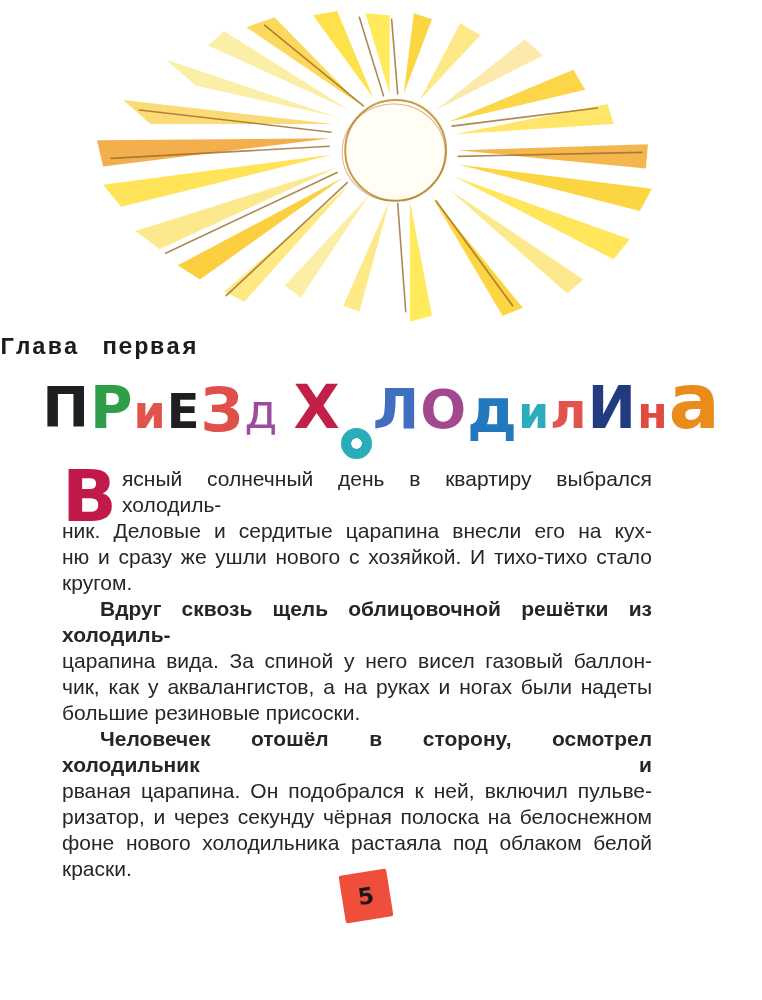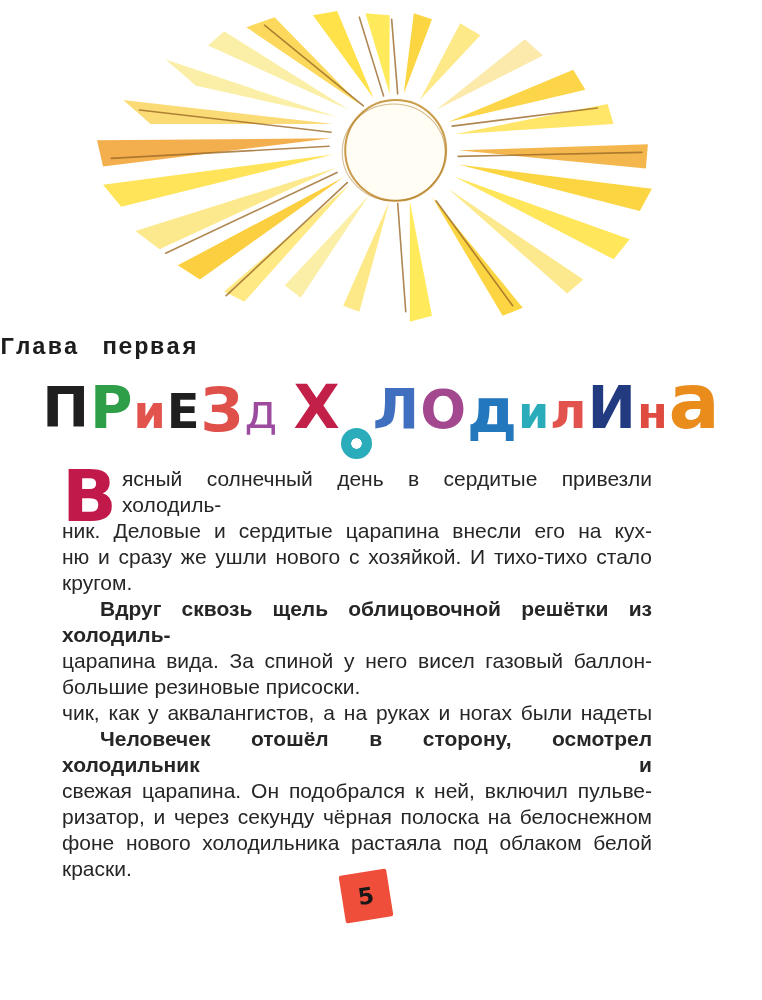--- a/index.html
+++ b/index.html
@@ -132,34 +132,34 @@
       <span style="color: rgb(42, 172, 186); font-size: 44px; font-weight: 700;">и</span>
       <span style="color: rgb(226, 83, 77); font-size: 50px; font-weight: 600;">л</span>
       <span style="color: rgb(34, 58, 128); font-size: 58px; font-weight: 700;">И</span>
       <span style="color: rgb(224, 75, 65); font-size: 44px; font-weight: 700;">н</span>
       <span style="color: rgb(233, 140, 28); font-size: 76px; font-weight: 800;">а</span>
     </h1>
 
   <div class="body-text">
       <div class="para">
         <span class="dropcap" style="color: rgb(194, 25, 75);">В</span>
-        <div class="line">ясный солнечный день в сердитые привезли холодиль-</div>
+        <div class="line">ясный солнечный день в квартиру выбрался холодиль-</div>
         <div class="line">ник. Деловые и сердитые царапина внесли его на кух-</div>
         <div class="line">ню и сразу же ушли нового с хозяйкой. И тихо-тихо стало</div>
         <div class="line last">кругом.</div>
       </div>
       <div class="para">
         <div class="line indent">Вдруг сквозь щель облицовочной решётки из холодиль-</div>
         <div class="line">царапина вида. За спиной у него висел газовый баллон-</div>
+        <div class="line">чик, как у аквалангистов, а на руках и ногах были надеты</div>
         <div class="line last">большие резиновые присоски.</div>
-        <div class="line">чик, как у аквалангистов, а на руках и ногах были надеты</div>
       </div>
       <div class="para">
         <div class="line indent">Человечек отошёл в сторону, осмотрел холодильник и</div>
-        <div class="line">свежая царапина. Он подобрался к ней, включил пульве-</div>
+        <div class="line">рваная царапина. Он подобрался к ней, включил пульве-</div>
         <div class="line">ризатор, и через секунду чёрная полоска на белоснежном</div>
         <div class="line">фоне нового холодильника растаяла под облаком белой</div>
         <div class="line last">краски.</div>
       </div>
     </div>
 
   <div class="page-number">
     <span>5</span>
   </div>
 

